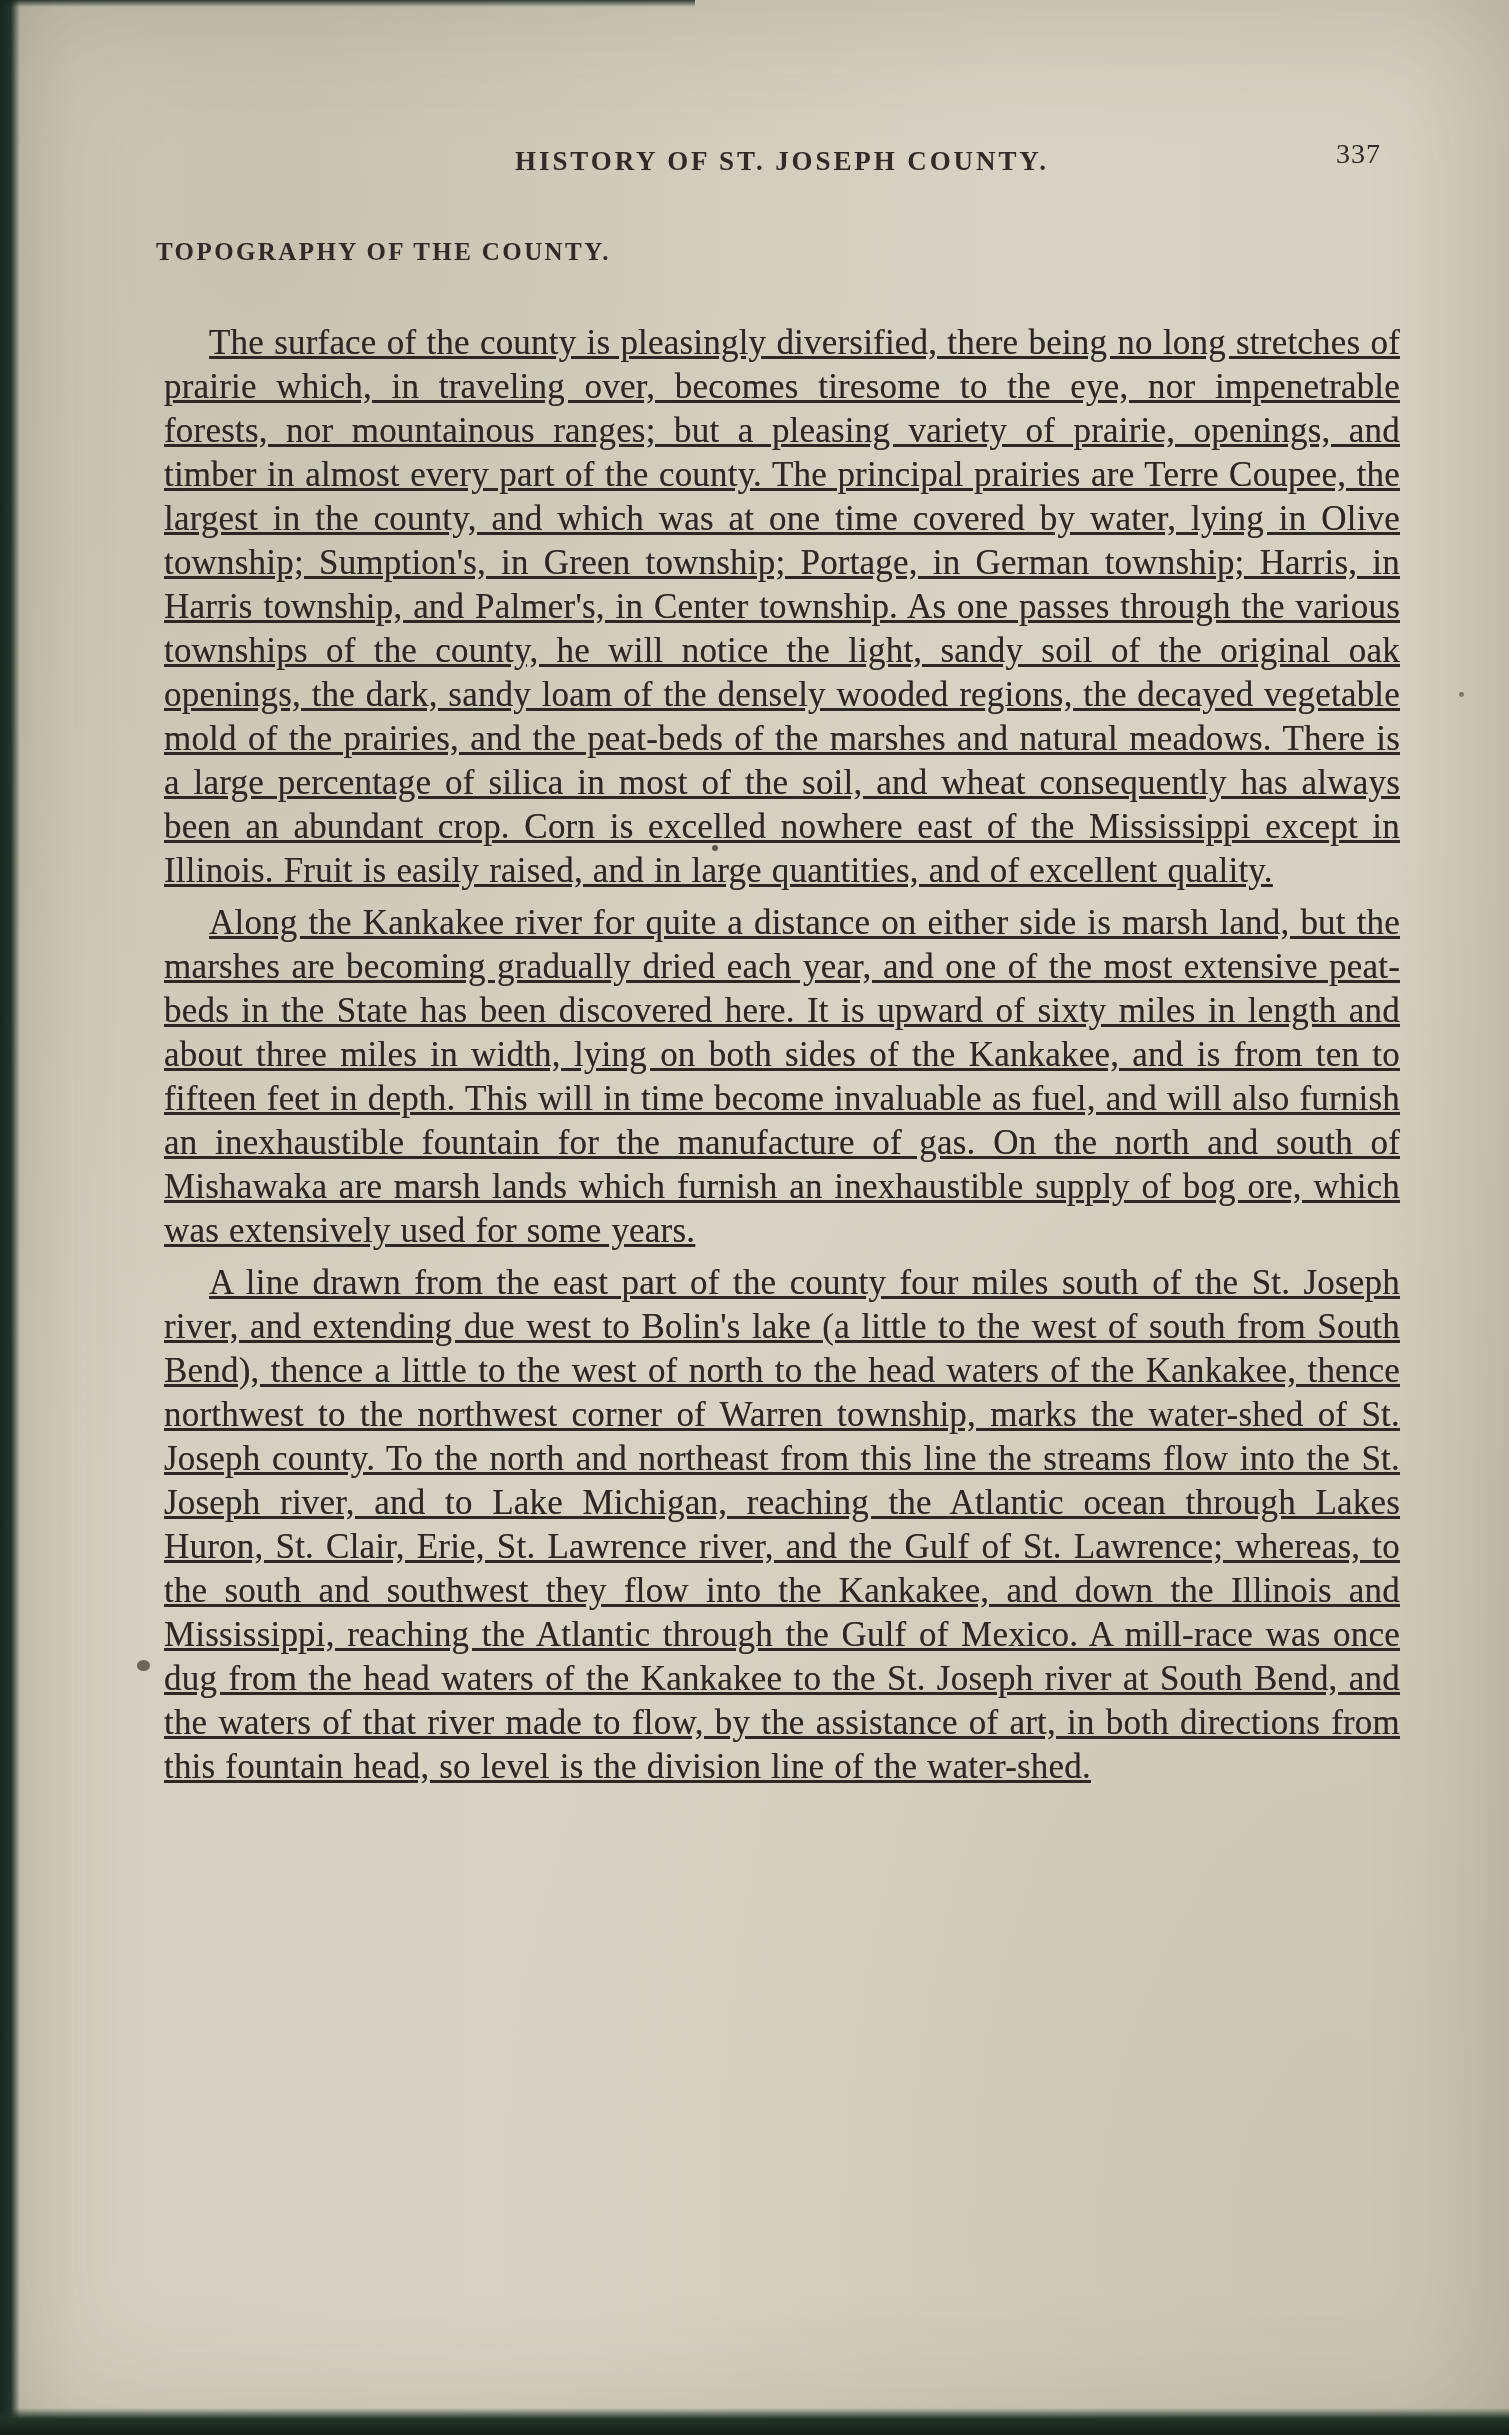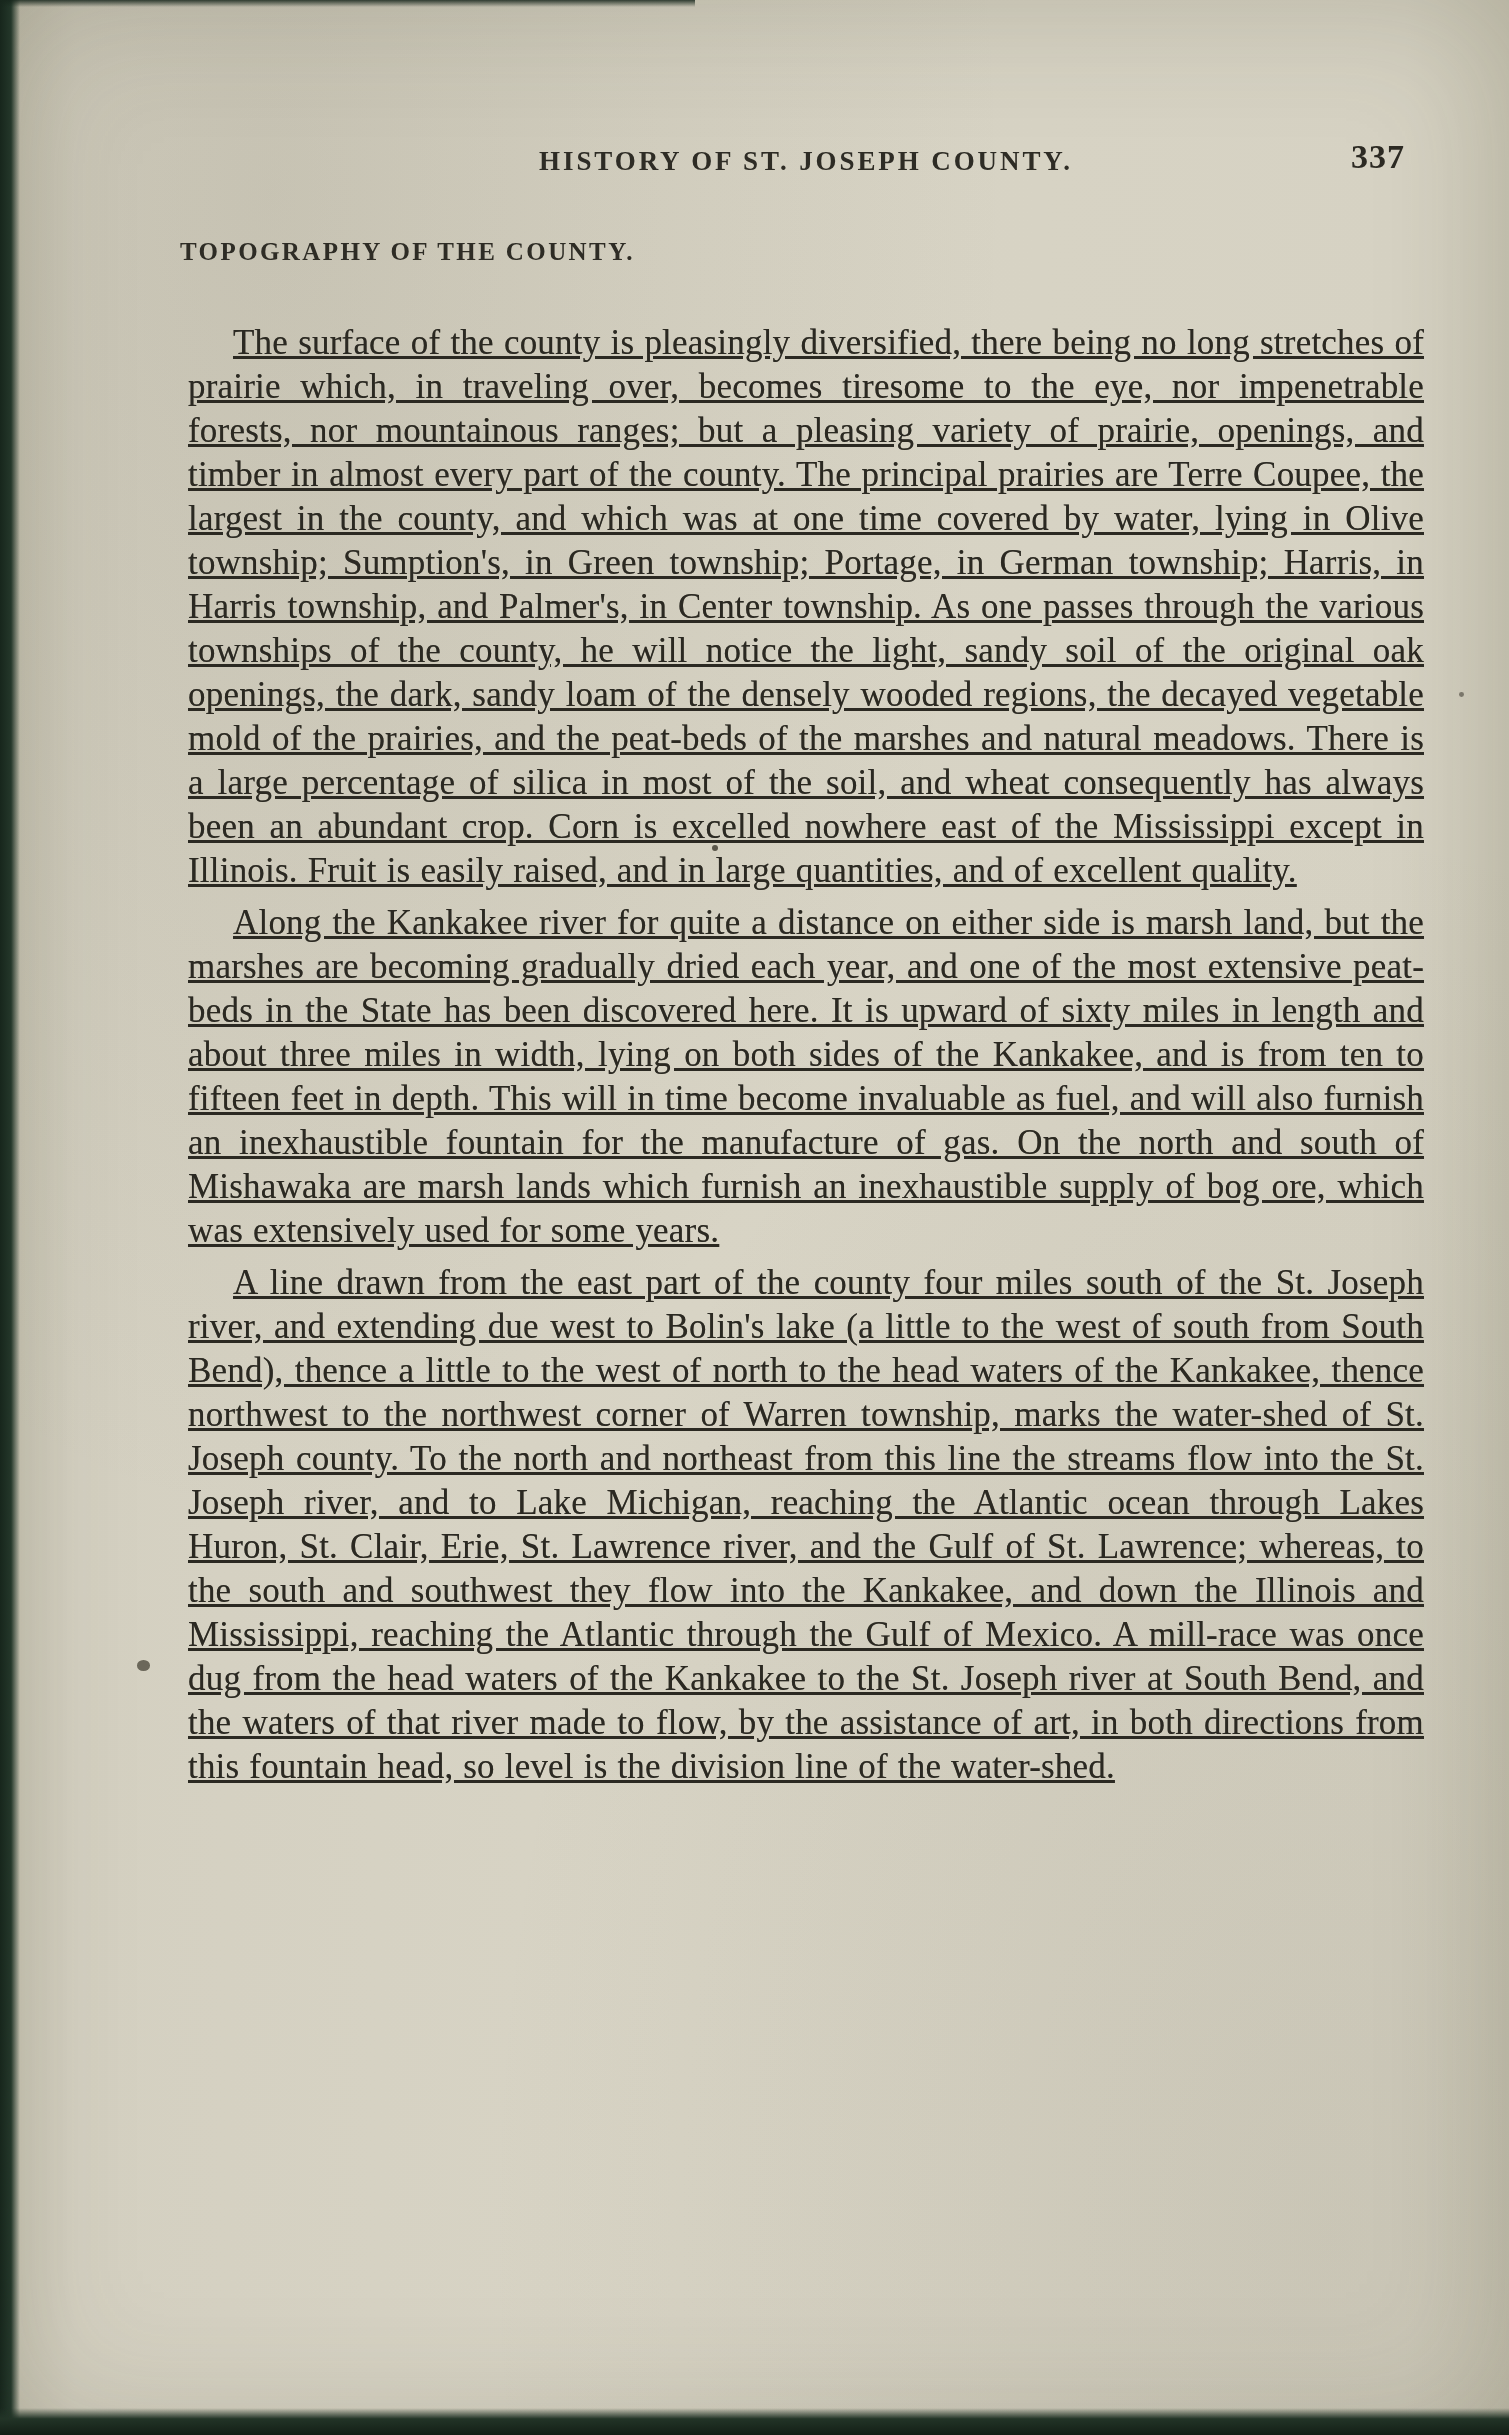--- a/index.html
+++ b/index.html
@@ -35,41 +35,41 @@
   }
   .edge-top {
     position: absolute;
     left: 0; top: 0;
     width: 46%; height: 6.8px;
     background: linear-gradient(180deg, rgba(23,38,28,0.85), rgba(23,38,28,0));
   }
   
   .text-block {
     position: absolute;
-    left: 180px;
+    left: 156px;
     top: 146px;
     width: 1252px;
   }
   .running-head {
     position: relative;
     height: 35px;
   }
   .rh-title {
     text-align: center;
     font-weight: bold;
     font-size: 27px;
     letter-spacing: 2.9px;
     color: #2e2c25;
   }
   .rh-page {
     position: absolute;
     right: 27px;
     top: -7.8px;
-    font-size: 34px;
-    font-weight: 700;
+    font-size: 28px;
+    font-weight: 400;
     letter-spacing: 1px;
   }
   .section-heading {
     margin: 57px 0 55px 0;
     text-align: left;
     font-size: 25px;
     font-weight: bold;
     letter-spacing: 2.4px;
     color: #2e2c25;
   }

